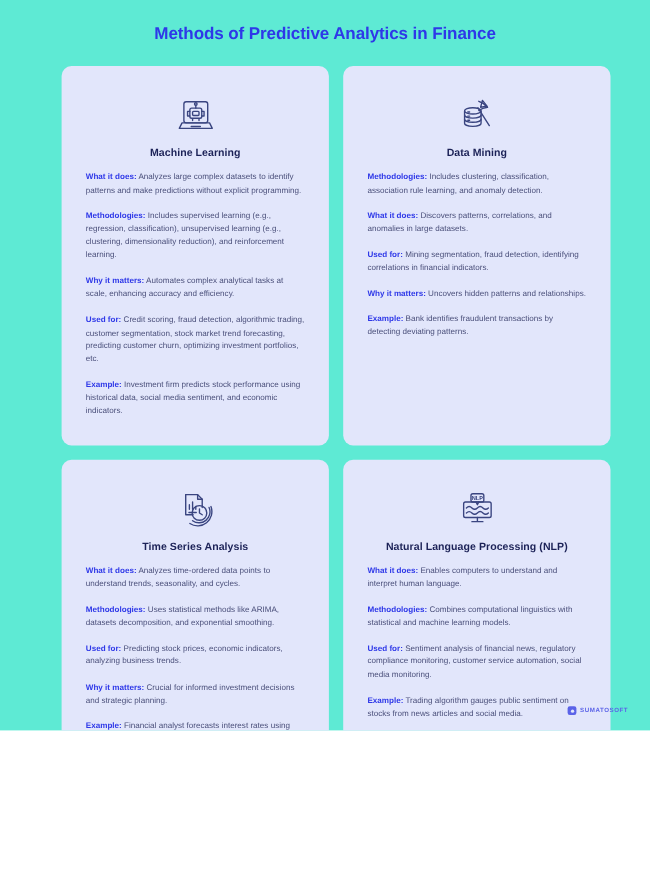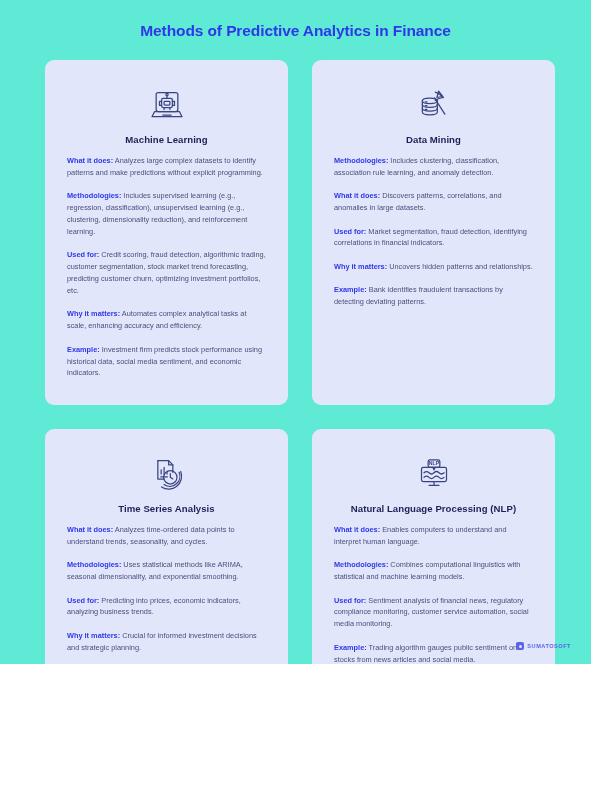--- a/index.html
+++ b/index.html
@@ -29,29 +29,28 @@
     font-weight:bold;
     letter-spacing:-0.1px;
     padding-top:22px;
     padding-bottom:0;
     line-height:1.2;
   }
 
   
   .grid {
     position:absolute;
-    left:45px;
+    left:56px;
     top:60px;
     width:499px;
     display:grid;
     grid-template-columns:243px 243px;
     grid-template-rows:345px 306px;
     column-gap:13px;
     row-gap:13px;
-    gap:24px;
   }
 
   .card {
     background:#E2E6FB;
     border-radius:9px;
     padding:20px 22px 18px 22px;
     display:flex;
     flex-direction:column;
     align-items:stretch;
     overflow:hidden;
@@ -148,24 +147,24 @@
       </div>
       <div class="card-title">Machine Learning</div>
 
       <div class="entry">
         <p><span class="lbl">What it does:</span><span> Analyzes large complex datasets to identify patterns and make predictions without explicit programming.</span></p>
       </div>
       <div class="entry">
         <p><span class="lbl">Methodologies:</span><span> Includes supervised learning (e.g., regression, classification), unsupervised learning (e.g., clustering, dimensionality reduction), and reinforcement learning.</span></p>
       </div>
       <div class="entry">
+        <p><span class="lbl">Why it matters:</span><span> Automates complex analytical tasks at scale, enhancing accuracy and efficiency.</span></p>
+      </div>
+      <div class="entry">
         <p><span class="lbl">Used for:</span><span> Credit scoring, fraud detection, algorithmic trading, customer segmentation, stock market trend forecasting, predicting customer churn, optimizing investment portfolios, etc.</span></p>
-      </div>
-      <div class="entry">
-        <p><span class="lbl">Why it matters:</span><span> Automates complex analytical tasks at scale, enhancing accuracy and efficiency.</span></p>
       </div>
       <div class="entry">
         <p><span class="lbl">Example:</span><span> Investment firm predicts stock performance using historical data, social media sentiment, and economic indicators.</span></p>
       </div>
     </div>
 
     <div class="card">
       <div class="card-icon">
         <svg width="40" height="40" viewBox="0 0 48 48" fill="none" stroke="#3A4580" stroke-width="1.5" stroke-linecap="round" stroke-linejoin="round">
           <ellipse cx="19" cy="19" rx="9" ry="3.4"></ellipse>
@@ -181,21 +180,21 @@
       </div>
       <div class="card-title">Data Mining</div>
 
       <div class="entry">
         <p><span class="lbl">Methodologies:</span><span> Includes clustering, classification, association rule learning, and anomaly detection.</span></p>
       </div>
       <div class="entry">
         <p><span class="lbl">What it does:</span><span> Discovers patterns, correlations, and anomalies in large datasets.</span></p>
       </div>
       <div class="entry">
-        <p><span class="lbl">Used for:</span><span> Market segmentation, fraud detection, identifying correlations in financial indicators.</span></p>
+        <p><span class="lbl">Used for:</span><span> Mining segmentation, fraud detection, identifying correlations in financial indicators.</span></p>
       </div>
       <div class="entry">
         <p><span class="lbl">Why it matters:</span><span> Uncovers hidden patterns and relationships.</span></p>
       </div>
       <div class="entry">
         <p><span class="lbl">Example:</span><span> Bank identifies fraudulent transactions by detecting deviating patterns.</span></p>
       </div>
     </div>
 
     <div class="card">
@@ -211,24 +210,24 @@
           <path d="M20.5 36.5a12 12 0 0 0 18-14.5"></path>
           <path d="M17.5 39.5a15.5 15.5 0 0 0 23-18.5"></path>
         </svg>
       </div>
       <div class="card-title">Time Series Analysis</div>
 
       <div class="entry">
         <p><span class="lbl">What it does:</span><span> Analyzes time-ordered data points to understand trends, seasonality, and cycles.</span></p>
       </div>
       <div class="entry">
-        <p><span class="lbl">Methodologies:</span><span> Uses statistical methods like ARIMA, seasonal dimensionality, and exponential smoothing.</span></p>
-      </div>
-      <div class="entry">
-        <p><span class="lbl">Used for:</span><span> Predicting into prices, economic indicators, analyzing business trends.</span></p>
+        <p><span class="lbl">Methodologies:</span><span> Uses statistical methods like ARIMA, datasets decomposition, and exponential smoothing.</span></p>
+      </div>
+      <div class="entry">
+        <p><span class="lbl">Used for:</span><span> Predicting stock prices, economic indicators, analyzing business trends.</span></p>
       </div>
       <div class="entry">
         <p><span class="lbl">Why it matters:</span><span> Crucial for informed investment decisions and strategic planning.</span></p>
       </div>
       <div class="entry">
         <p><span class="lbl">Example:</span><span> Financial analyst forecasts interest rates using past trends.</span></p>
       </div>
     </div>
 
     <div class="card">

